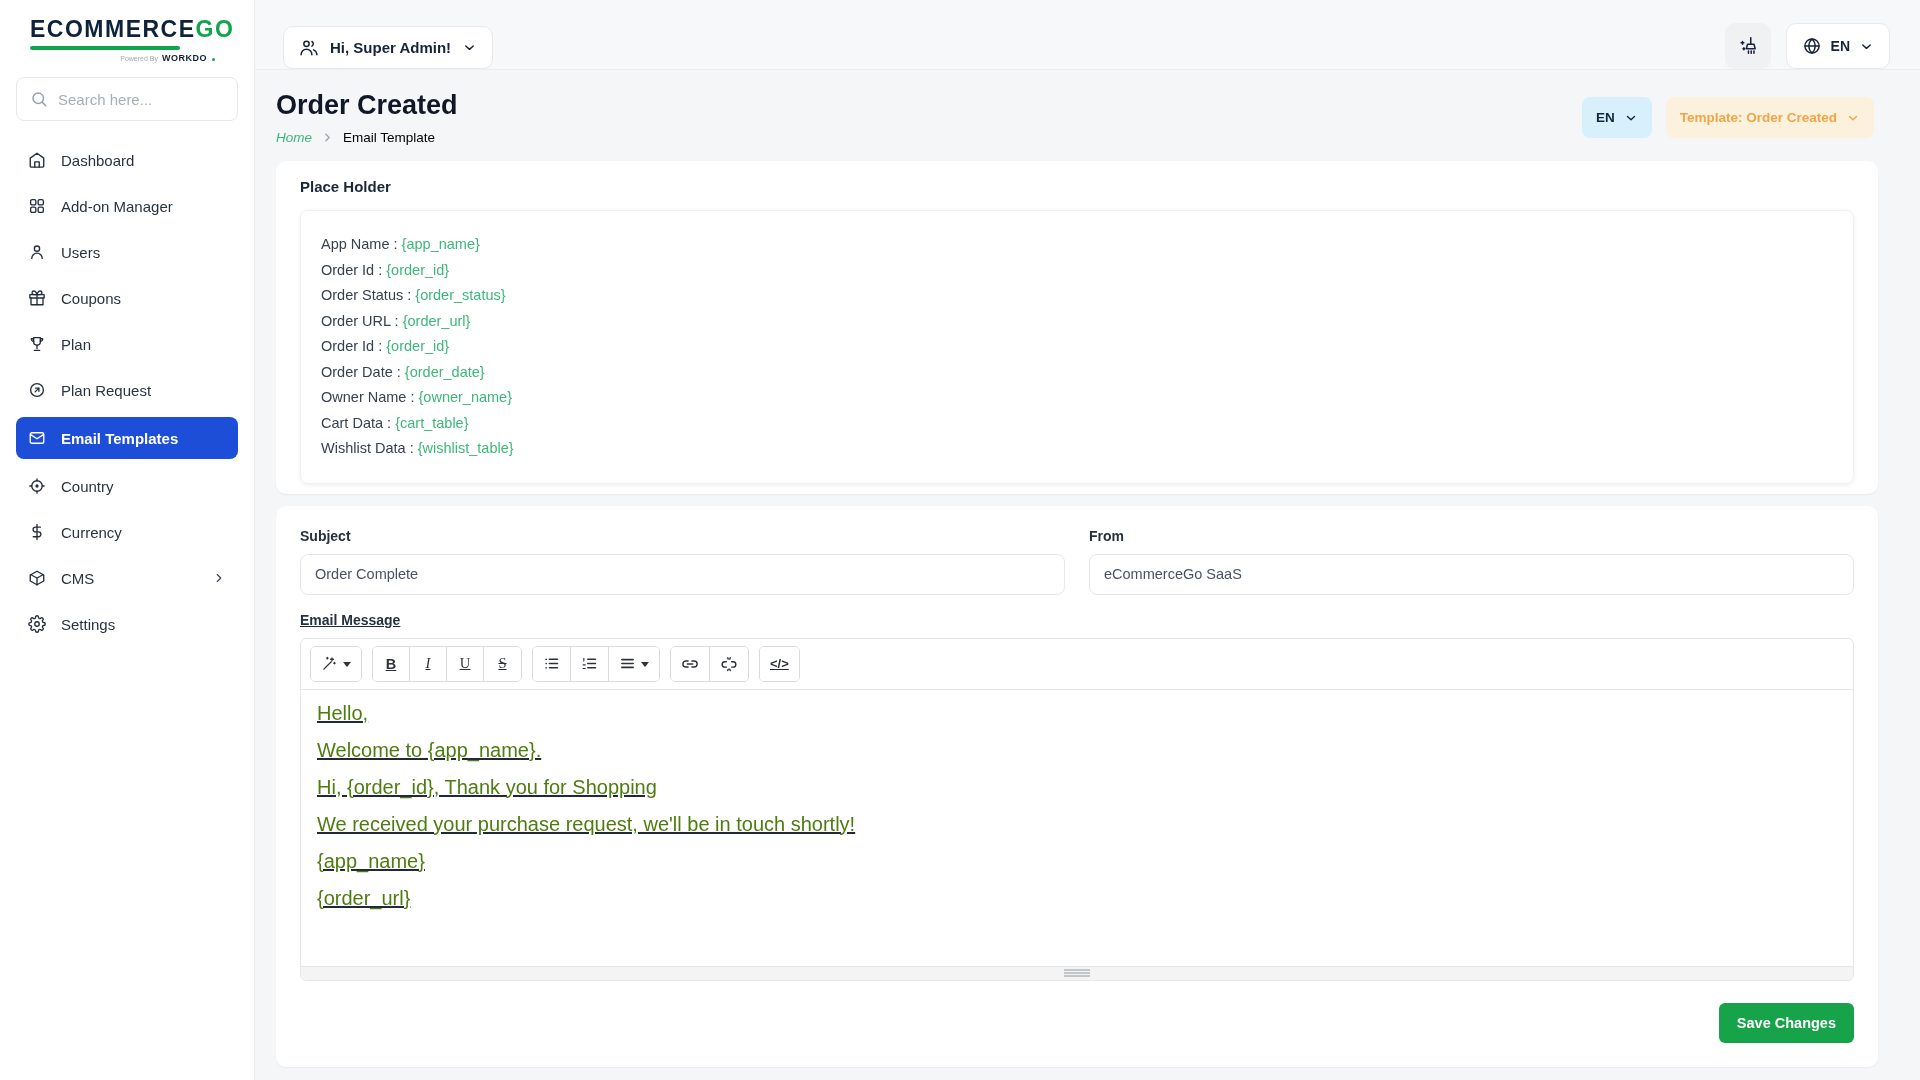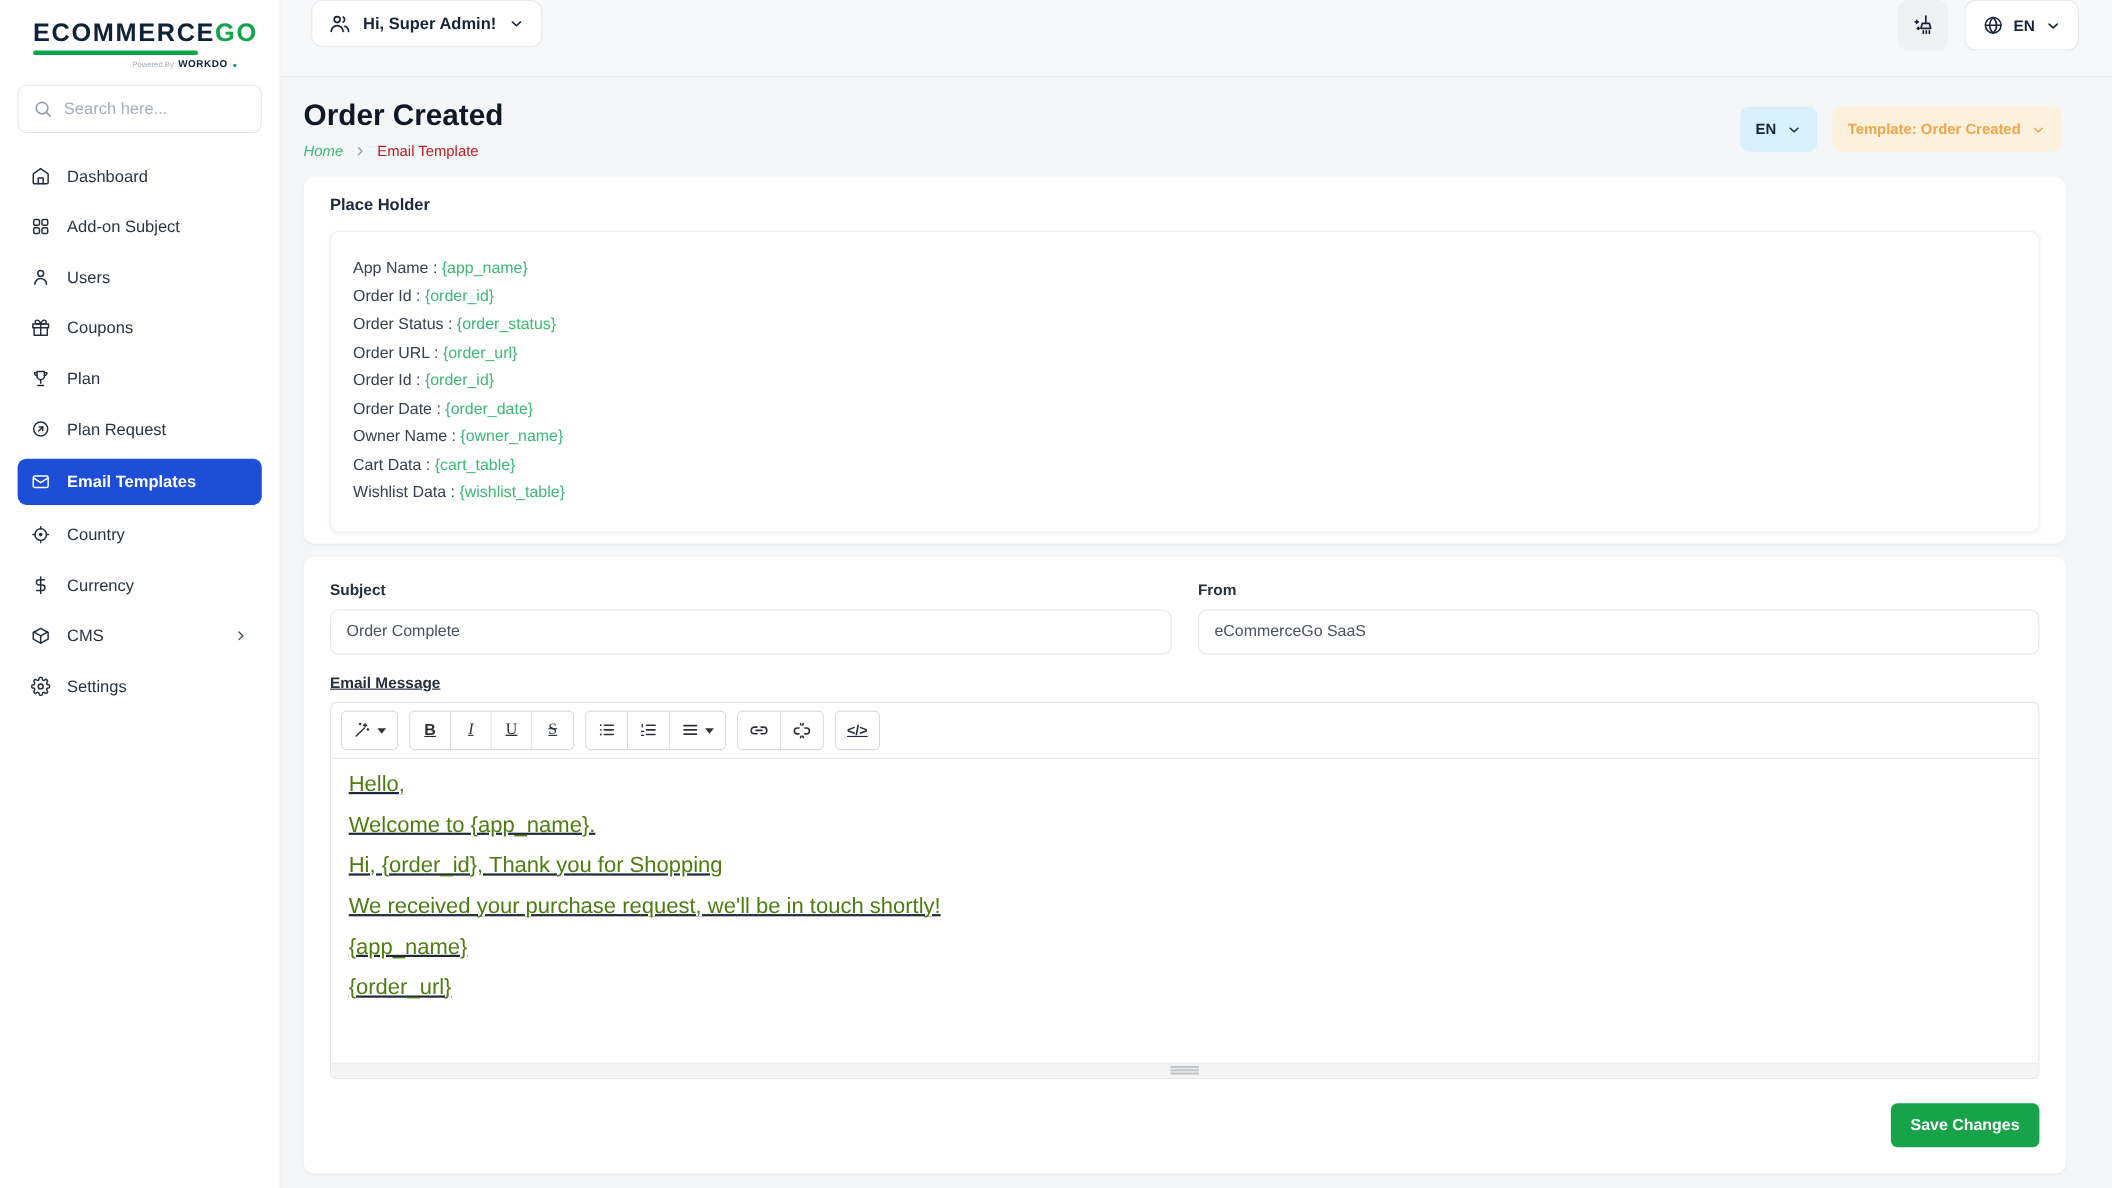--- a/index.html
+++ b/index.html
@@ -29,33 +29,33 @@
 
   .nav { padding:10px 16px; display:flex; flex-direction:column; gap:8px; }
   .nav-item { height:38px; display:flex; align-items:center; gap:15px; padding:0 12px; border-radius:8px; font-size:15px; color:#2a3441; cursor:pointer; }
   .nav-item .nav-ic { color:#232e3c; flex-shrink:0; }
   .nav-item.active { background:#1d4ed8; color:#fff; font-weight:700; height:42px; }
   .nav-item.active .nav-ic { color:#fff; }
   .nav-item .sub-caret { margin-left:auto; color:#3a4553; }
 
   
   .main { flex:1; display:flex; flex-direction:column; min-width:0; }
-  .topbar { height:70px; flex-shrink:0; display:flex; align-items:flex-start; padding:0 30px 0 28px; background:#f7f8fa; border-bottom:1px solid #ebedf0; }
+  .topbar { height:70px; flex-shrink:0; display:flex; align-items:flex-end; padding:0 30px 0 28px; background:#f7f8fa; border-bottom:1px solid #ebedf0; }
   .user-btn { background:#fff; border:1px solid #e7e9ec; border-radius:10px; height:43px; padding:0 15px; display:flex; gap:11px; align-items:center; font-size:15px; font-weight:600; color:#17233b; cursor:pointer; }
   .topbar-right { margin-left:auto; display:flex; gap:15px; align-items:center; }
   .icon-btn { width:46px; height:46px; border-radius:10px; background:#f0f1f3; border:none; display:flex; align-items:center; justify-content:center; color:#17233b; cursor:pointer; }
   .lang-btn { background:#fff; border:1px solid #e7e9ec; border-radius:10px; height:46px; padding:0 15px; display:flex; gap:9px; align-items:center; font-size:14px; font-weight:700; color:#17233b; cursor:pointer; }
 
   .content { flex:1; padding:16px 42px 0 21px; display:flex; flex-direction:column; overflow:hidden; }
   .page-head { display:flex; justify-content:space-between; align-items:center; padding:4px 4px 16px 0; }
   .page-title { font-size:27px; font-weight:700; color:#101828; margin-bottom:9px; }
   .breadcrumb { display:flex; align-items:center; gap:9px; font-size:13.5px; }
   .breadcrumb .home { color:#3cb878; cursor:pointer;font-style:italic; }
   .breadcrumb .sep { color:#9aa3ad; }
-  .breadcrumb .current { color:#b91c1c; }
+  .breadcrumb .current { color:#000000; }
   .head-pills { display:flex; gap:14px; align-items:center; }
   .pill { border:none; border-radius:8px; font-family:inherit; font-size:13.5px; font-weight:700; padding:0 14px; height:41px; display:flex; align-items:center; gap:9px; cursor:pointer; }
   .pill.lang { background:#d7f0fb; color:#14263c; }
   .pill.template { background:#fcf1dc; color:#efa64b; }
   .caret { width:0; height:0; border-left:4px solid transparent; border-right:4px solid transparent; border-top:5px solid currentColor; margin-top:2px; }
 
   .card { background:#fff; border-radius:10px; box-shadow:0 1px 2px rgba(16,24,40,.05); }
   .card.ph-card { padding:17px 24px 10px; margin-bottom:12px; }
   .ph-title { font-size:15px; font-weight:700; color:#1b2738; margin-bottom:15px; }
   .ph-box { border:1px solid #f0f1f3; border-radius:8px; box-shadow:0 1px 4px rgba(16,24,40,.07); padding:21px 20px; }
@@ -124,21 +124,21 @@
     </div>
     <div class="nav-item">
       <span class="nav-ic">
           <svg width="18" height="18" viewBox="0 0 24 24" fill="none" stroke="currentColor" stroke-width="1.8">
             <rect x="3.5" y="3.5" width="7" height="7" rx="2"></rect>
             <rect x="13.5" y="3.5" width="7" height="7" rx="2"></rect>
             <rect x="13.5" y="13.5" width="7" height="7" rx="2"></rect>
             <rect x="3.5" y="13.5" width="7" height="7" rx="2"></rect>
           </svg>
         </span>
-      <span>Add-on Subject</span>
+      <span>Add-on Manager</span>
     </div>
     <div class="nav-item">
       <span class="nav-ic">
           <svg width="18" height="18" viewBox="0 0 24 24" fill="none" stroke="currentColor" stroke-width="1.8" stroke-linecap="round">
             <circle cx="12" cy="7.5" r="3.5"></circle>
             <path d="M5 20.5a7 7 0 0 1 14 0"></path>
           </svg>
         </span>
       <span>Users</span>
     </div>

